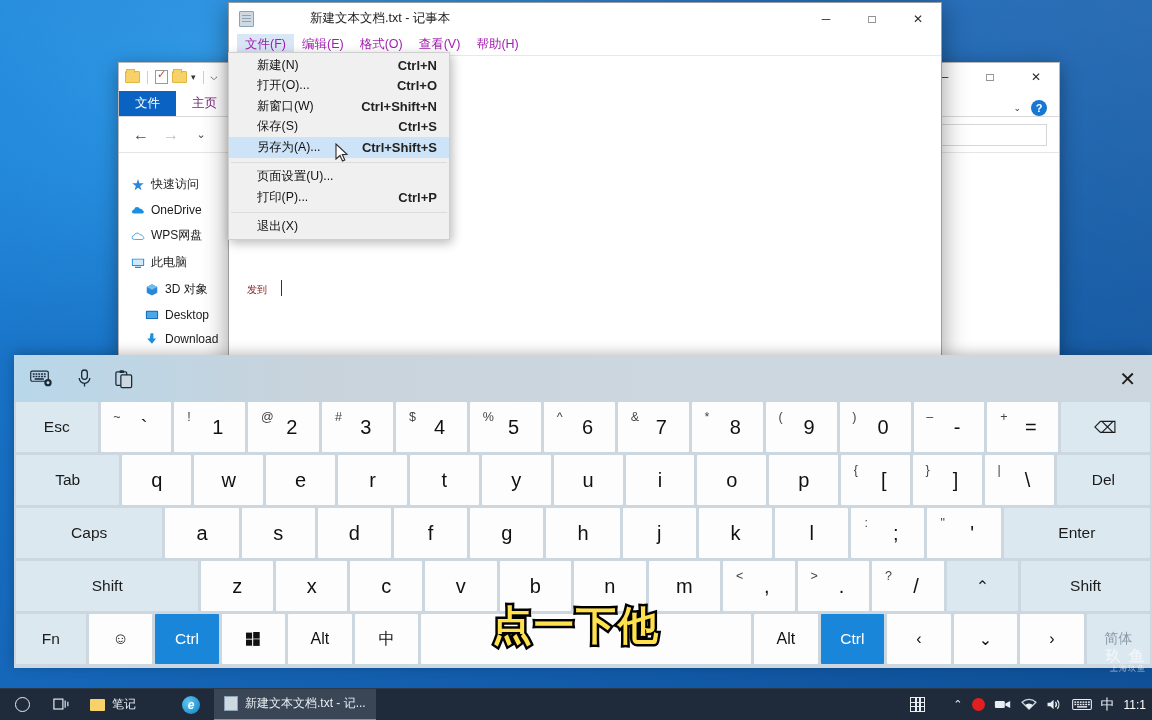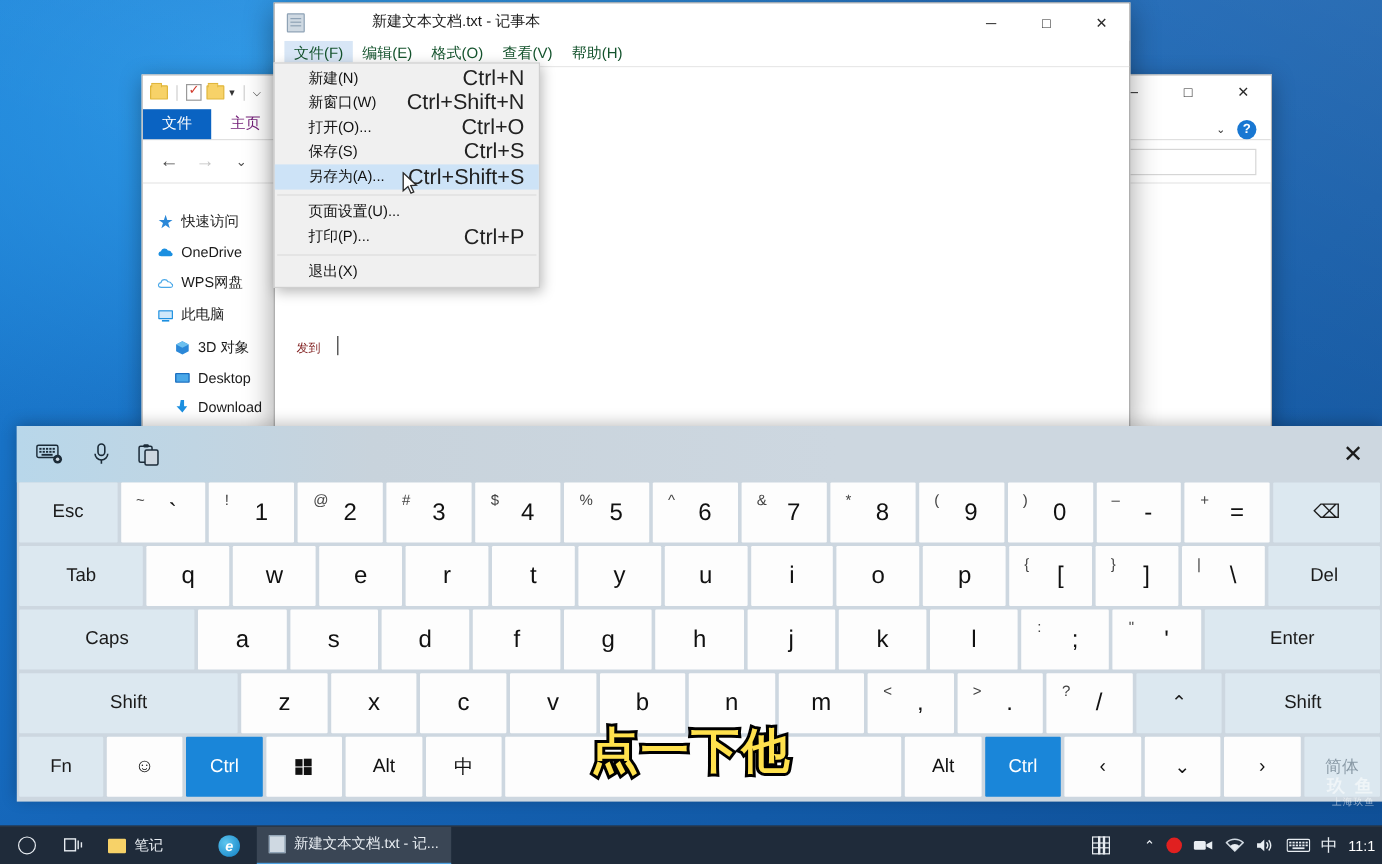--- a/index.html
+++ b/index.html
@@ -119,21 +119,21 @@
     background:#8ea2b5; box-shadow:0 3px 0 #8ea2b5, 0 6px 0 #8ea2b5;
   }
   .np-titletext{ font-size:12.5px; color:#1b1b1b;margin-left:48px; }
   .np-wincontrols{ position:absolute; right:0; top:0; display:flex; }
   .np-wincontrols div{
     width:46px;height:31px;display:flex;align-items:center;justify-content:center;
     font-size:12px;color:#2b2b2b;
   }
   .np-menubar{
     height:22px; display:flex; align-items:center; padding-left:8px; gap:0;
-    font-size:12.5px; color:#14532d; border-bottom:1px solid #e8e8e8;
+    font-size:12.5px; color:#a21caf; border-bottom:1px solid #e8e8e8;
   }
   .np-menu{ padding:2px 8px; }
   .np-menu.open{ background:#d8e6f6; }
   .np-text{
     padding:12px 18px; font-size:10px; color:#7f1d1d; position:relative;
   }
   .np-caret{
     display:inline-block; width:1px; height:16px; background:#333;
     vertical-align:-3px; margin-left:14px;
   }
@@ -143,21 +143,21 @@
     position:absolute; left:228px; top:52px; width:222px;
     background:#f0f0f0; border:1px solid #cfcfcf;
     box-shadow:2px 3px 10px rgba(0,0,0,.28); padding:2px 0;
     z-index:40;
   }
   .mi{
     display:flex; align-items:center; height:20.5px;
     padding:0 12px 0 28px; font-size:12.3px; color:#111;
   }
   .mi.sel{ background:#cde3f7; }
-  .mi .acc{ margin-left:auto; color:#222; font-size:18px; }
+  .mi .acc{ margin-left:auto; color:#222; font-size:13px;font-weight:bold; }
   .mi-sep{ height:1px; background:#dcdcdc; margin:4px 2px; }
   #cursor{
     position:absolute; left:335px; top:143px; width:14px; height:20px; z-index:60;
     pointer-events:none;
   }
 
   
   #keyboard{
     position:absolute; left:14px; top:355px; width:1138px; height:313px;
     background:#cdd7e0;
@@ -392,26 +392,26 @@
     <span>发到</span><span class="np-caret"></span>
   </div>
 </div>
 
 <div id="filemenu">
   <div class="mi">
     <span>新建(N)</span>
     <span class="acc">Ctrl+N</span>
   </div>
   <div class="mi">
+    <span>打开(O)...</span>
+    <span class="acc">Ctrl+O</span>
+  </div>
+  <div class="mi">
     <span>新窗口(W)</span>
     <span class="acc">Ctrl+Shift+N</span>
-  </div>
-  <div class="mi">
-    <span>打开(O)...</span>
-    <span class="acc">Ctrl+O</span>
   </div>
   <div class="mi">
     <span>保存(S)</span>
     <span class="acc">Ctrl+S</span>
   </div>
   <div class="mi sel">
     <span>另存为(A)...</span>
     <span class="acc">Ctrl+Shift+S</span>
   </div>
   <div class="mi-sep"></div>

